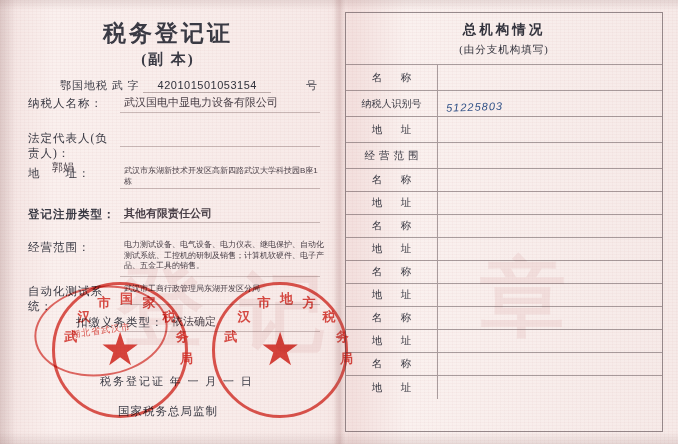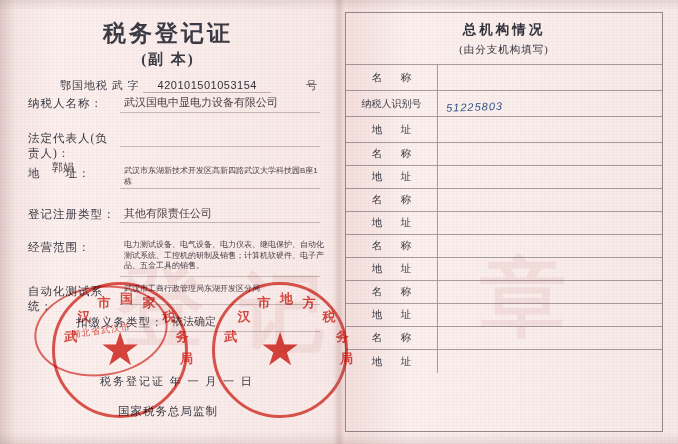--- a/index.html
+++ b/index.html
@@ -335,21 +335,21 @@
       <span class="value" style="padding-left:24px;">郭娟</span>
     </div>
     <div class="rule" style="top:146px;"></div>
 
     <div class="field" style="top:166px;">
       <span class="label">地　　址：</span>
       <span class="value small">武汉市东湖新技术开发区高新四路武汉大学科技园B座1栋</span>
     </div>
     <div class="rule" style="top:188px;"></div>
 
-    <div class="field" style="top:207px;">
+    <div class="field" style="top:207px;font-weight:bold;">
       <span class="label">登记注册类型：</span>
       <span class="value">其他有限责任公司</span>
     </div>
     <div class="rule" style="top:222px;"></div>
 
     <div class="field" style="top:240px;">
       <span class="label">经营范围：</span>
       <span class="value small">电力测试设备、电气设备、电力仪表、继电保护、自动化测试系统、工控机的研制及销售；计算机软硬件、电子产品、五金工具的销售。</span>
     </div>
     <div class="rule" style="top:276px;"></div>
@@ -416,20 +416,24 @@
         <div class="rvalue"></div>
       </div>
       <div class="rrow" style="height:26px;">
         <div class="rlabel" style="letter-spacing:0; text-indent:0; font-size:10px;">纳税人识别号</div>
         <div class="rvalue handwriting">51225803</div>
       </div>
       <div class="rrow" style="height:26px;">
         <div class="rlabel">地　址</div>
         <div class="rvalue"></div>
       </div>
+      <div class="rrow" style="height:26px;">
+        <div class="rlabel">经营范围</div>
+        <div class="rvalue"></div>
+      </div>
 
 
       <div class="rrow" style="height:23px;">
         <div class="rlabel">名　称</div>
         <div class="rvalue"></div>
       </div>
       <div class="rrow" style="height:23px;">
         <div class="rlabel">地　址</div>
         <div class="rvalue"></div>
       </div>

